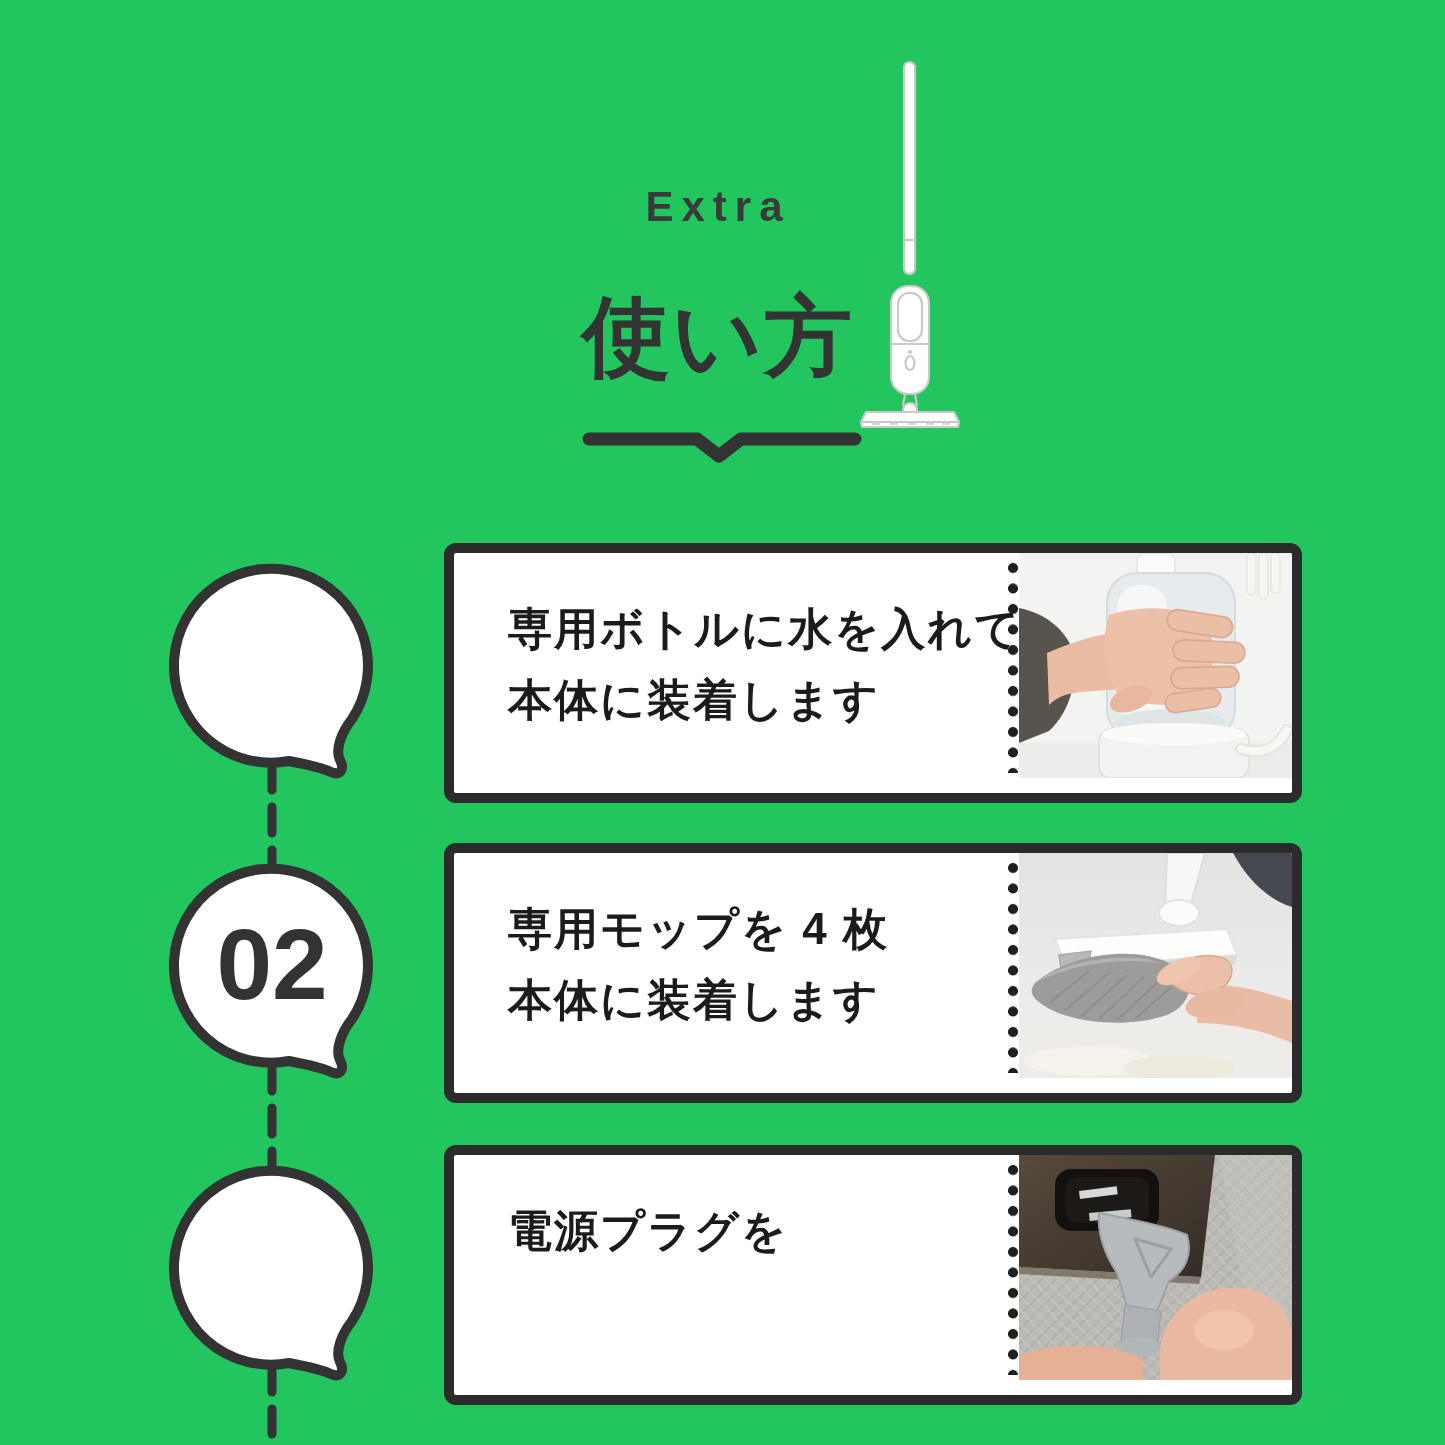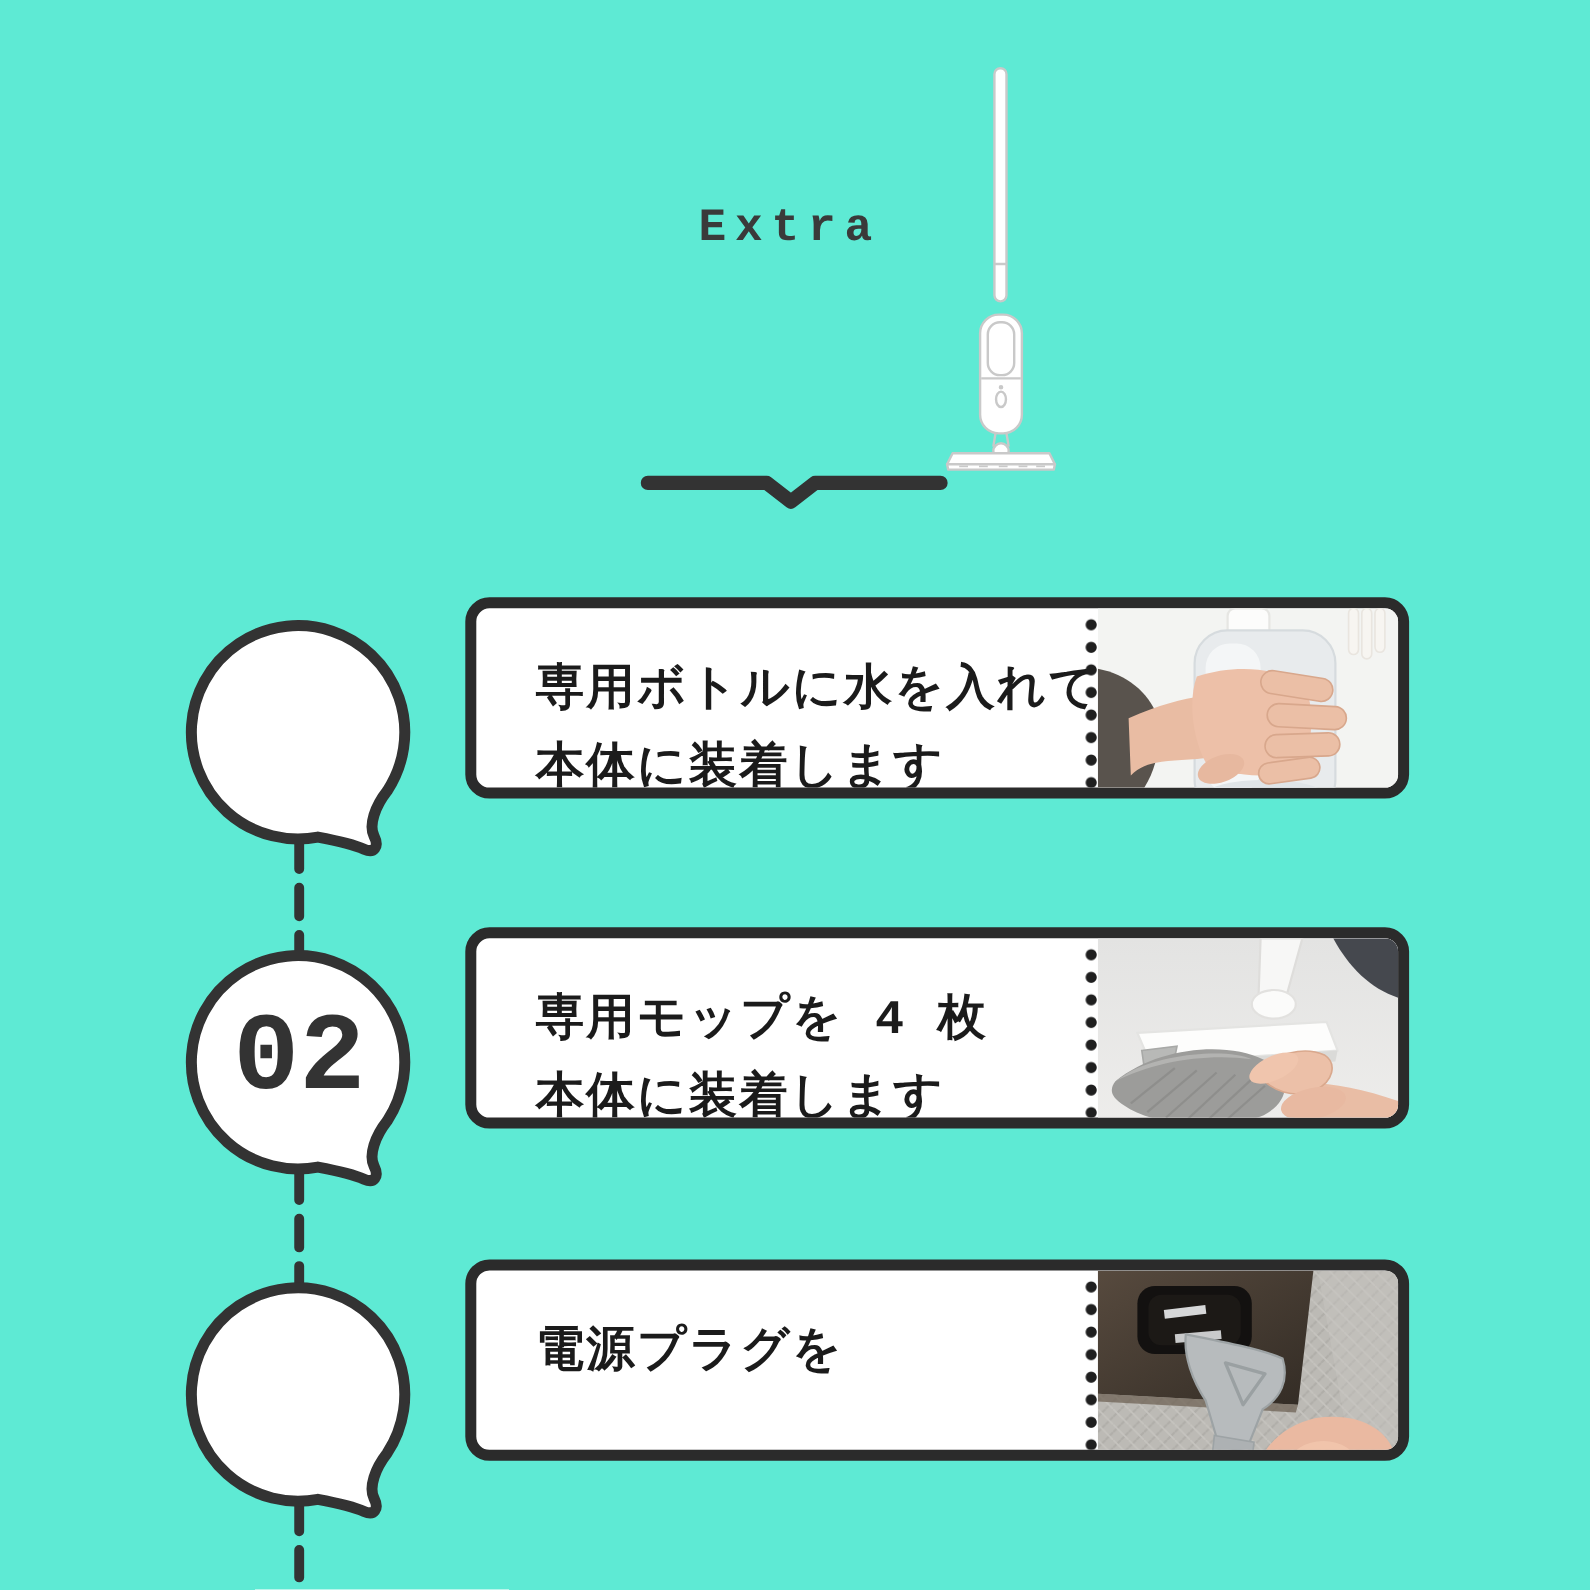--- a/index.html
+++ b/index.html
@@ -1,20 +1,20 @@
 <!DOCTYPE html>
 <html><head>
 <meta charset="utf-8">
 <style>
   html,body{margin:0;padding:0;background:#ffffff;}
   body{
     width:1445px;height:1445px;position:relative;overflow:hidden;
     font-family:"Liberation Sans","DejaVu Sans",sans-serif;
   }
-  .canvas{position:absolute;inset:0;background:#5eead4;font-family:Liberation Mono, monospace;}
+  .canvas{position:absolute;inset:0;background:#22c55e;}
 
   
   .eyebrow{
     position:absolute;top:183px;left:0;width:1436px;text-align:center;
     font-size:42px;font-weight:700;letter-spacing:8px;color:#3a3a3a;
   }
   .title{
     position:absolute;top:278px;left:0;width:1436px;text-align:center;
     font-size:88px;font-weight:900;letter-spacing:2px;color:#333333;
   }
@@ -28,22 +28,22 @@
   .bubble-svg{position:absolute;left:165px;width:220px;height:220px;}
   .bubble-num{
     position:absolute;left:165px;width:214px;height:100px;line-height:100px;
     text-align:center;font-size:100px;font-weight:700;color:#333333;letter-spacing:0px;
   }
   .b1{top:561px}.b2{top:861px}.b3{top:1163px}
   .n1{top:614px}.n2{top:914px}.n3{top:1216px}
 
   
   .card{
-    position:absolute;left:423px;width:858px;height:183px;box-sizing:border-box;
-    border:10px solid #2b2b2b;border-radius:22px;background:#ffffff;overflow:hidden;
+    position:absolute;left:444px;width:858px;height:260px;box-sizing:border-box;
+    border:10px solid #2b2b2b;border-radius:12px;background:#ffffff;overflow:hidden;
   }
   .c1{top:543px}.c2{top:843px}.c3{top:1145px}
   .card-text{position:absolute;left:54px;top:40px;}
   .tline{
     font-size:44px;line-height:71px;font-weight:800;color:#1b1b1b;
     letter-spacing:2px;white-space:nowrap;
   }
   .card-photo{position:absolute;left:565px;top:0;width:273px;height:225px;}
   .card-photo svg{display:block;width:100%;height:100%;}
   .dots{
@@ -51,20 +51,21 @@
     background-image:radial-gradient(circle at 7px 10px,#1f1f1f 4.6px,rgba(0,0,0,0) 5.4px);
     background-size:14px 20.5px;background-repeat:repeat-y;
   }
 </style>
 </head>
 <body>
 
 <div class="canvas">
 
   <div class="eyebrow">Extra</div>
+  <div class="title">使い方</div>
 
   <svg class="chevron-svg" viewBox="0 0 280 42">
     <path d="M7,13 H115 L137,30 L159,13 H273" fill="none" stroke="#333333" stroke-width="13" stroke-linecap="round" stroke-linejoin="round"></path>
   </svg>
 
   <svg class="mop-svg" viewBox="0 0 104 368">
     <g fill="none" stroke="#c9c9c9" stroke-width="2.2" stroke-linejoin="round">
       <rect x="46" y="2" width="11" height="212" rx="5.5" fill="#ffffff"></rect>
       <line x1="46" y1="180" x2="57" y2="180"></line>
       <rect x="33" y="226" width="38" height="108" rx="17" fill="#ffffff"></rect>

